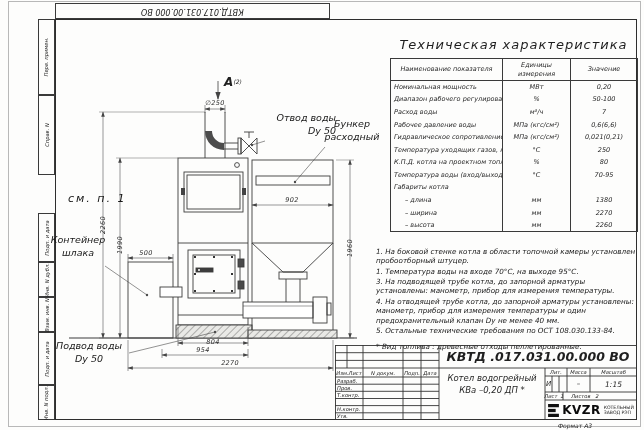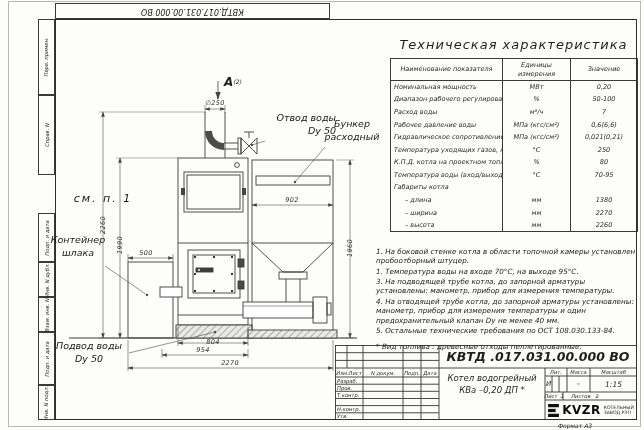--- a/index.html
+++ b/index.html
@@ -185,21 +185,21 @@
   </div>
   <div class="abs ctr dim" style="left:196px; top:98px; width:38px; height:9px;">∅250</div>
   <div class="abs callout" style="left:260px; top:112px; width:76px; text-align:right;">
     <div>Отвод воды</div>
     <div>Dу 50</div>
   </div>
   <div class="abs callout" style="left:316px; top:118px; width:72px; text-align:center;">
     <div>Бункер</div>
     <div>расходный</div>
   </div>
-  <div class="abs callout" style="left:68px; top:192px; width:70px; font-size:11px; letter-spacing:2px;text-align:center;">см. п. 1</div>
+  <div class="abs callout" style="left:68px; top:192px; width:70px; font-size:11px; letter-spacing:2px;">см. п. 1</div>
   <div class="abs callout" style="left:44px; top:234px; width:68px; text-align:center;">
     <div>Контейнер</div>
     <div>шлака</div>
   </div>
   <div class="abs callout" style="left:48px; top:340px; width:82px; text-align:center;">
     <div>Подвод воды</div>
     <div>Dу 50</div>
   </div>
   <div class="abs ctr dim" style="left:128px; top:249px; width:36px; height:8px;">500</div>
   <div class="abs ctr dim" style="left:274px; top:196px; width:36px; height:8px;">902</div>

